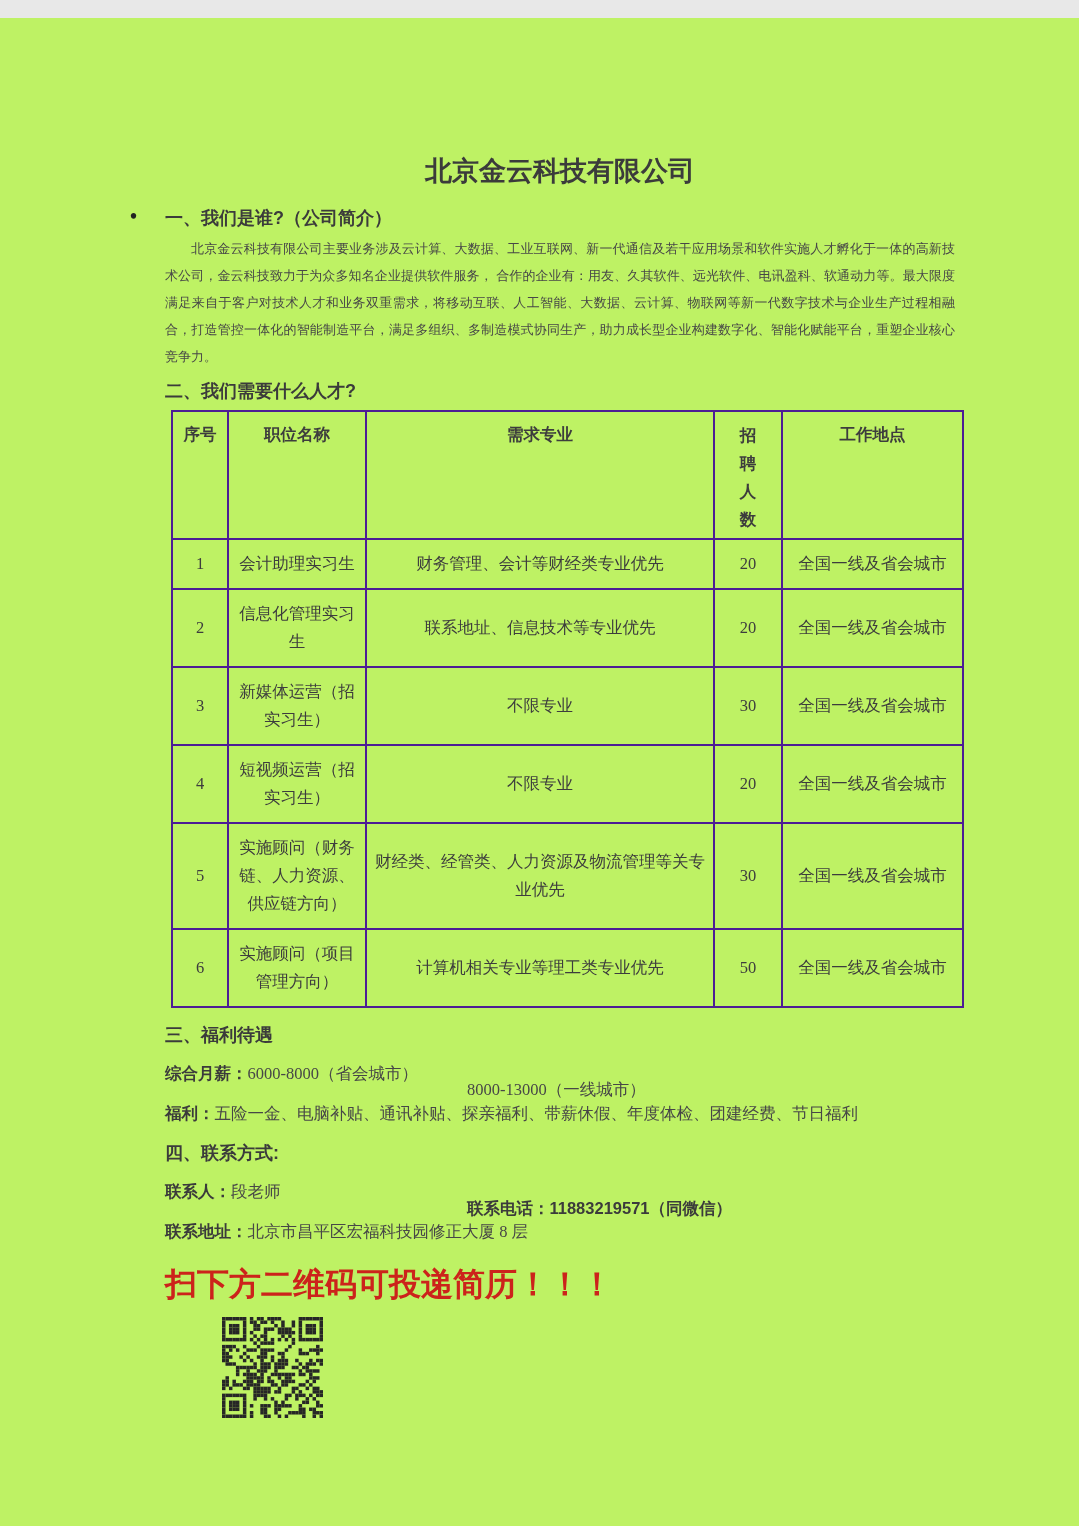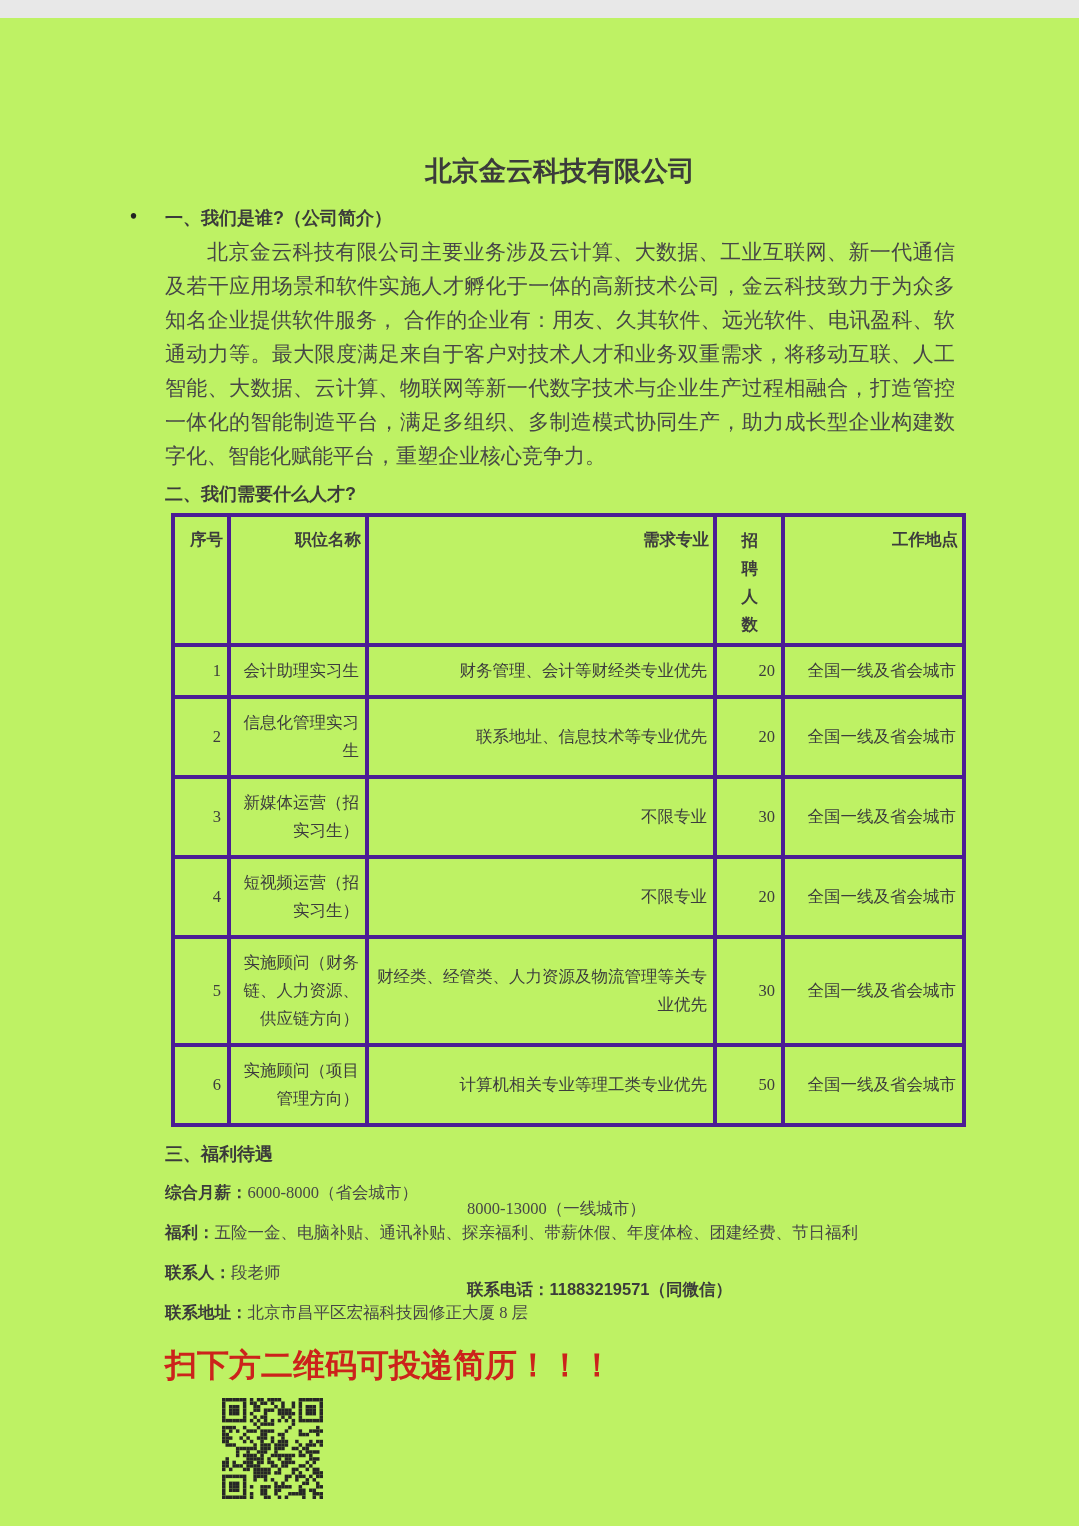--- a/index.html
+++ b/index.html
@@ -20,30 +20,30 @@
     font-family:"Liberation Sans", sans-serif;
     font-size:18px; font-weight:bold; color:#3b3b3b;
     line-height:24px; position:relative;
   }
   .sec1-heading { margin-top:18px; }
   .bullet {
     position:absolute; left:-35px; top:-2px; font-size:20px; color:#222;
     font-family:"Liberation Serif", serif;
   }
   .intro-para {
-    font-size:21px; line-height:34px; color:#474747;
+    font-size:13px; line-height:27px; color:#474747;
     text-indent:2em; text-align:justify; margin-top:5px; width:790px;
   }
   .sec2-heading { margin-top:9px; margin-bottom:7px; }
   table.positions {
     border-collapse:collapse; width:783px; table-layout:fixed;
     font-size:16.5px; color:#3d3d3d; margin-left:6px;
   }
   table.positions th, table.positions td {
-    border:4px solid #4c1d95; text-align:right;
+    border:2px solid #4c1d95; text-align:center;
   }
   table.positions th {
     vertical-align:top; padding:10px 4px 4px 4px; font-weight:bold;
     line-height:26px;
   }
   table.positions td {
     vertical-align:middle; padding:10px 6px; line-height:28px;
   }
   .col-no  { width:56px; }
   .col-pos { width:138px; }
@@ -151,20 +151,21 @@
 
     <p class="info-line">
       <span class="info-label">综合月薪：</span><span>6000-8000（省会城市）</span>
       <span class="col2">8000-13000（一线城市）</span>
     </p>
 
     <p class="info-line">
       <span class="info-label">福利：</span><span>五险一金、电脑补贴、通讯补贴、探亲福利、带薪休假、年度体检、团建经费、节日福利</span>
     </p>
 
+    <h2 class="sec-heading sec4-heading">四、联系方式:</h2>
 
     <p class="info-line">
       <span class="info-label">联系人：</span><span>段老师</span>
       <span class="col2">
         <span class="info-label">联系电话：</span><span class="info-label">11883219571（同微信）</span>
       </span>
     </p>
 
     <p class="info-line">
       <span class="info-label">联系地址：</span><span>北京市昌平区宏福科技园修正大厦 8 层</span>

